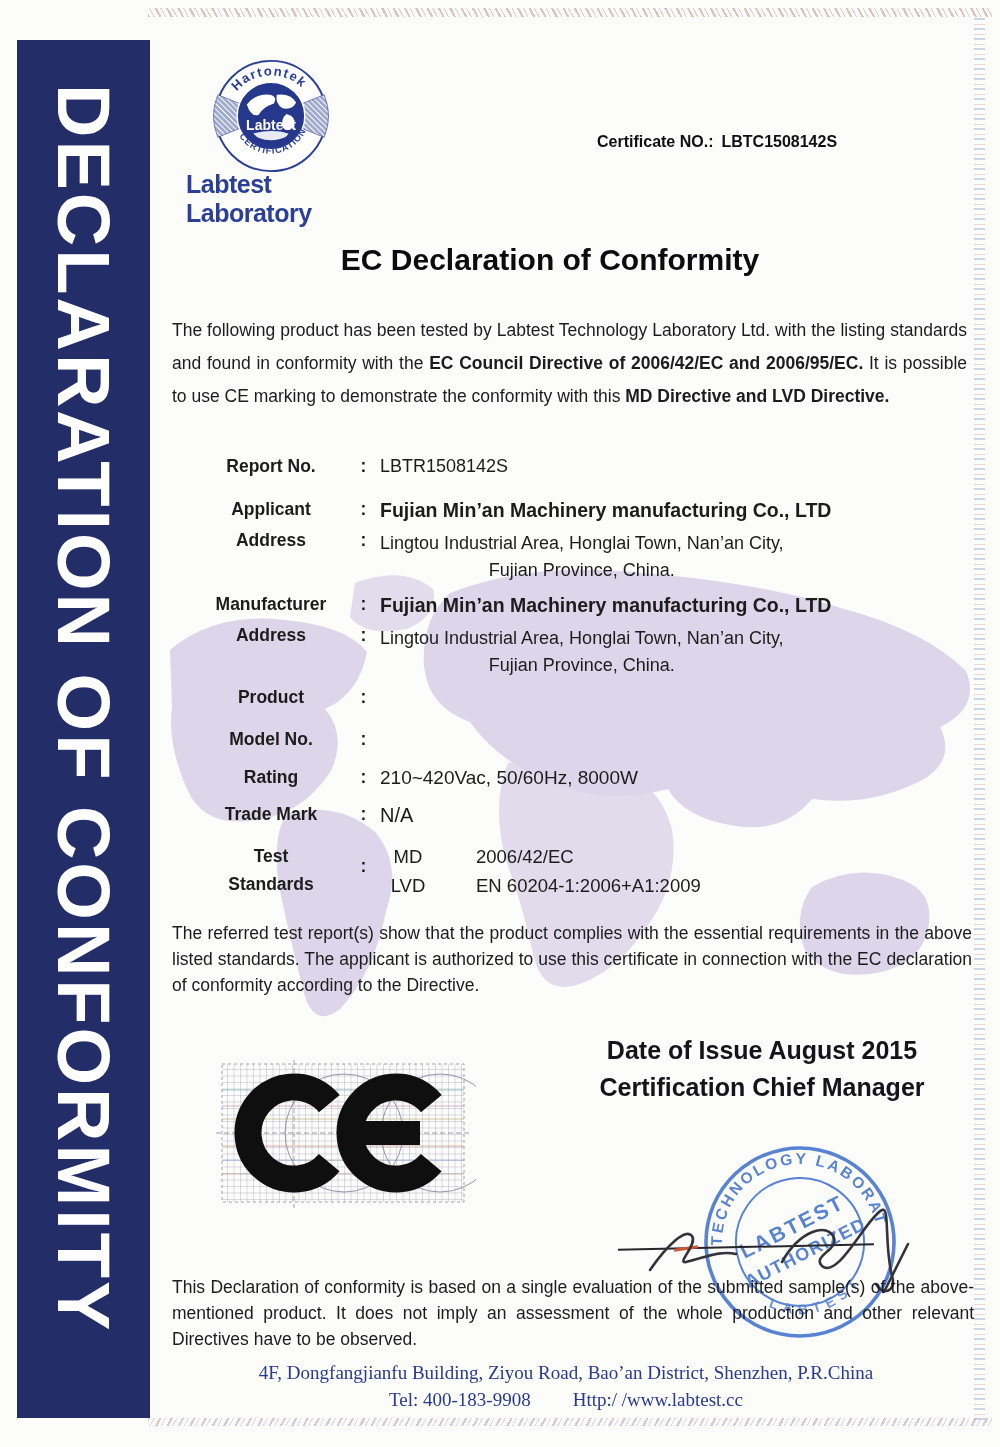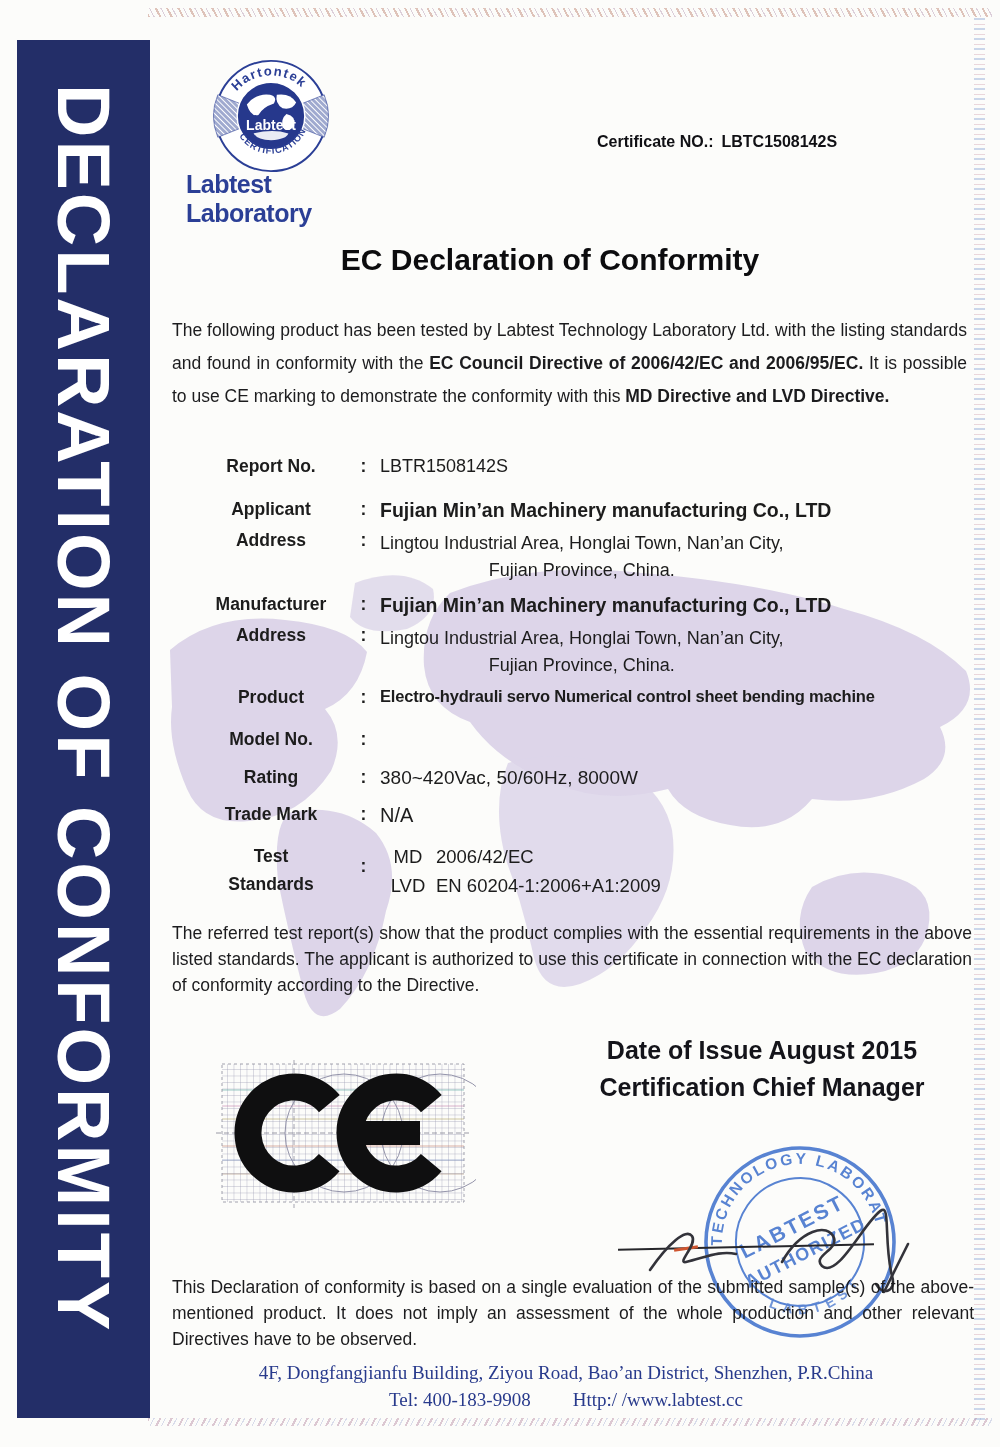--- a/index.html
+++ b/index.html
@@ -60,21 +60,21 @@
   
   .row { position:absolute; left:195px; display:flex; align-items:flex-start;text-align:center; }
   .flabel { width:152px; font-weight:bold; font-size:17.5px; flex:none; }
   .fcolon { width:33px; font-weight:bold; font-size:17.5px; flex:none; }
   .fvalue { font-size:18px; }
   .fvalue.big-bold { font-weight:bold; font-size:19.5px; }
   .fvalue.bold { font-weight:bold; font-size:19px; }
   .fvalue.cond-bold { font-weight:bold; font-size:16.5px; letter-spacing:-0.2px; }
   .addr-line { font-size:18px; line-height:27px; }
   .ts-label div { font-weight:bold; font-size:17.5px; line-height:28px; }
-  .ts-rows .ts-line { font-size:18.5px; line-height:29px; display:flex; }
+  .ts-rows .ts-line { font-size:18.5px; line-height:29px; display:flex;gap:40px; }
   .ts-code { width:56px; flex:none; }
   
   .issue-date, .signer {
     position:absolute; left:558px; width:408px; text-align:center;
     font-weight:bold; font-size:25px; color:#14141a;
   }
   .issue-date { top:1036px; }
   .signer { top:1073px; }
   
   .ce-block { position:absolute; left:214px; top:1056px; width:262px; height:160px; }
@@ -182,32 +182,31 @@
     <div class="fcolon">:</div>
     <div>
       <div class="addr-line">Lingtou Industrial Area, Honglai Town, Nan’an City,</div>
       <div class="addr-line">Fujian Province, China.</div>
     </div>
   </div>
 
   <div class="row" style="top:687px">
     <div class="flabel">Product</div>
     <div class="fcolon">:</div>
-    <div class="fvalue cond-bold">Electro-hydrauli servo Numerical control sheet bending machine</div>
   </div>
 
   <div class="row" style="top:729px">
     <div class="flabel">Model No.</div>
     <div class="fcolon">:</div>
   </div>
 
   <div class="row" style="top:767px">
     <div class="flabel">Rating</div>
     <div class="fcolon">:</div>
-    <div class="fvalue" style="font-size:19px">380~420Vac, 50/60Hz, 8000W</div>
+    <div class="fvalue" style="font-size:19px">210~420Vac, 50/60Hz, 8000W</div>
   </div>
 
   <div class="row" style="top:804px">
     <div class="flabel">Trade Mark</div>
     <div class="fcolon">:</div>
     <div class="fvalue" style="font-size:20px">N/A</div>
   </div>
 
   <div class="row" style="top:842px">
     <div class="flabel ts-label">

